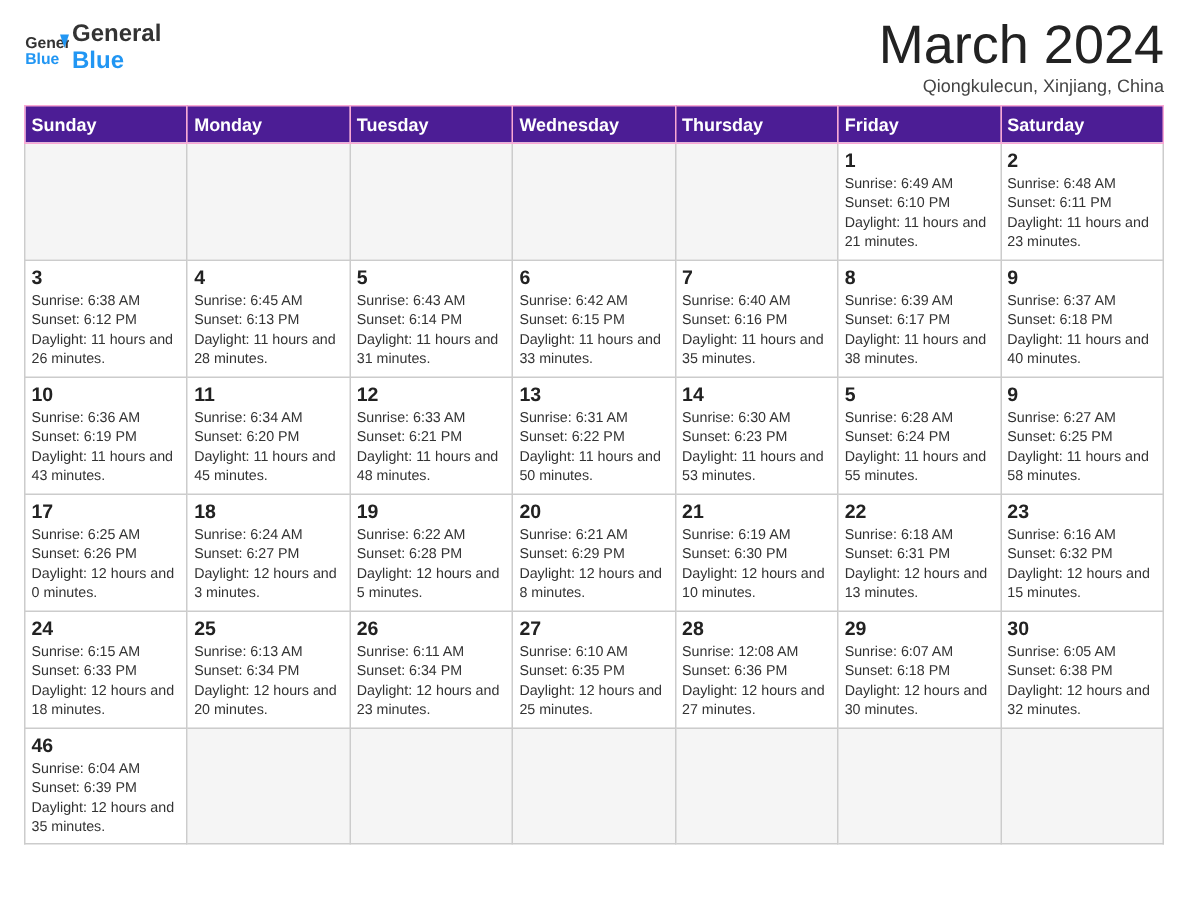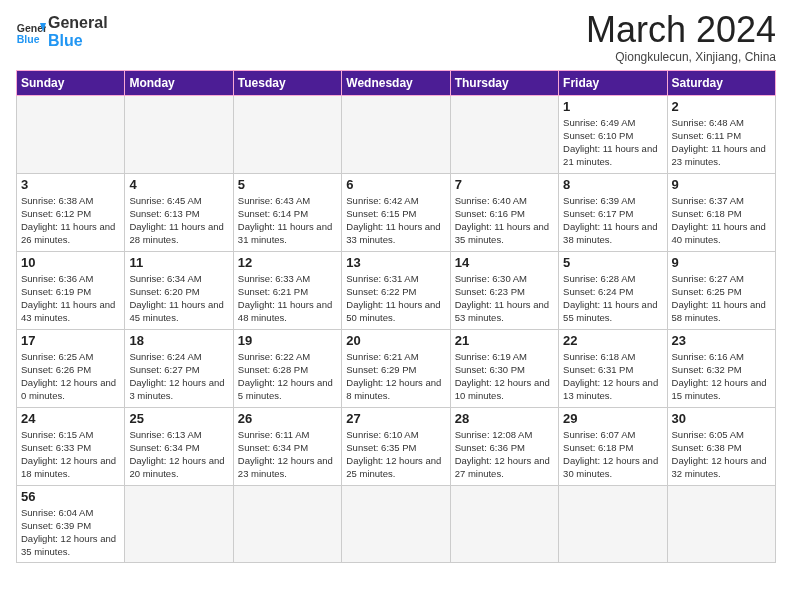--- a/index.html
+++ b/index.html
@@ -340,21 +340,21 @@
           <td>
             <span class="day-num">30</span>
             <div class="day-info">Sunrise: 6:05 AM
 Sunset: 6:38 PM
 Daylight: 12 hours
 and 32 minutes.</div>
           </td>
         </tr>
         <tr class="last-row">
           <td>
-            <span class="day-num">56</span>
+            <span class="day-num">46</span>
             <div class="day-info">Sunrise: 6:04 AM
 Sunset: 6:39 PM
 Daylight: 12 hours
 and 35 minutes.</div>
           </td>
           <td class="empty"></td>
           <td class="empty"></td>
           <td class="empty"></td>
           <td class="empty"></td>
           <td class="empty"></td>

